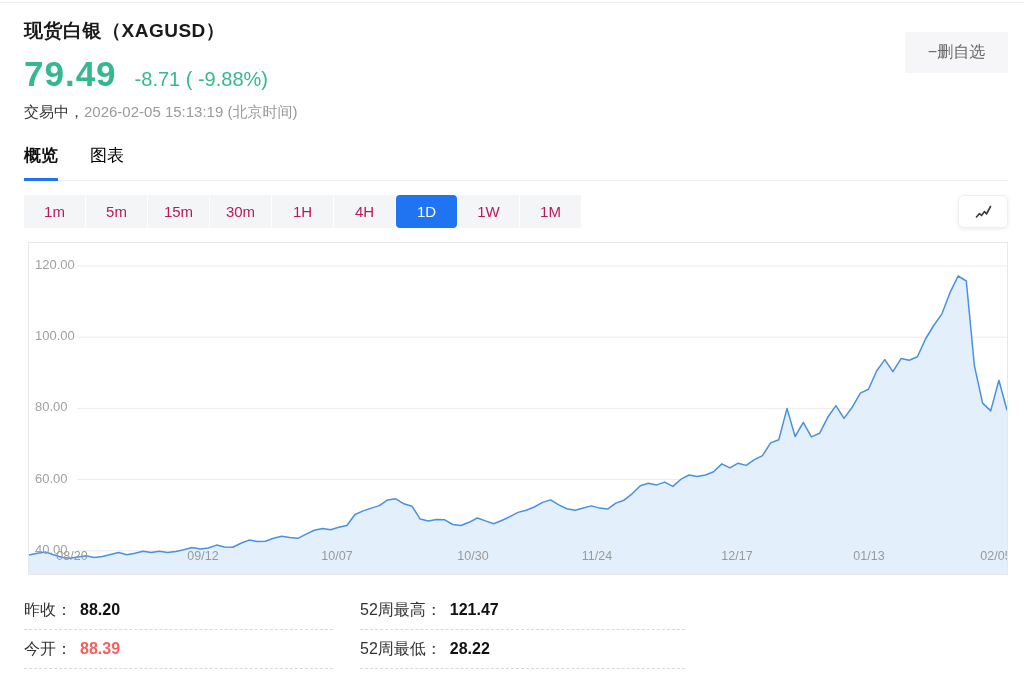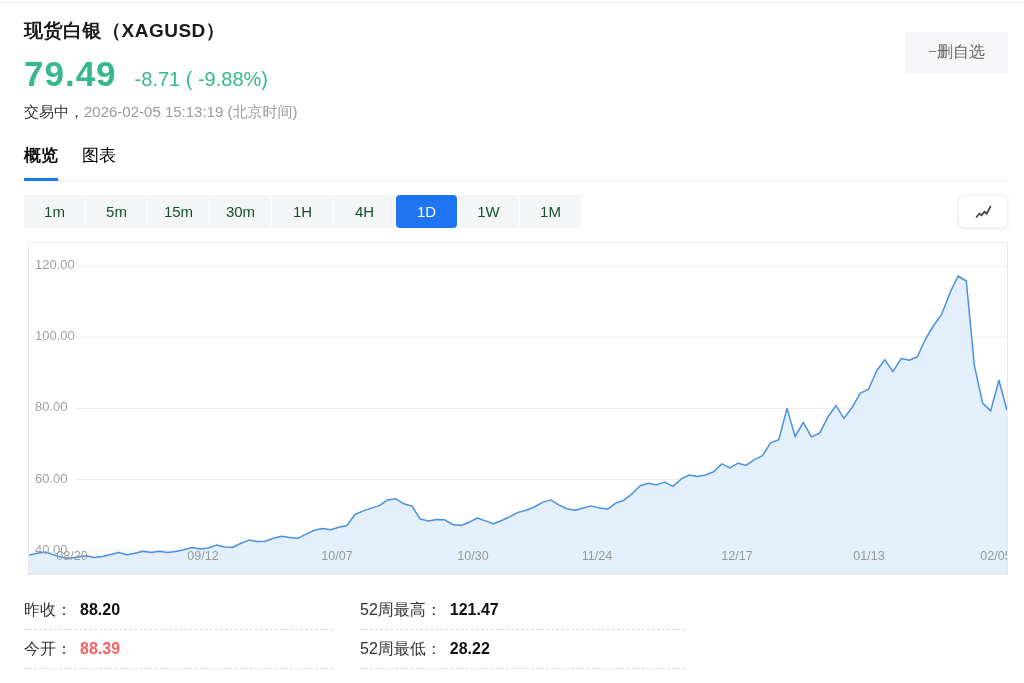--- a/index.html
+++ b/index.html
@@ -10,35 +10,35 @@
   
   .header { position:relative; padding:18px 16px 0 24px; }
   .title { font-size:19px; font-weight:700; color:#1a1a1a; letter-spacing:.5px; }
   .price-row { display:flex; align-items:baseline; margin-top:10px; }
   .price { font-size:35px; font-weight:700; color:#35b88f; letter-spacing:1px; }
   .change { font-size:20px; color:#35b88f; margin-left:18px; }
   .status-row { margin-top:9px; font-size:15px; color:#333; }
   .status-time { color:#9a9a9a; }
   .remove-btn { position:absolute; right:16px; top:32px; width:103px; height:41px;
     background:#f6f6f8; border:none; border-radius:2px; font-size:16px; color:#666;
-    font-family:Liberation Serif, serif; cursor:pointer; }
+    font-family:Liberation Sans, sans-serif; cursor:pointer; }
 
   
   .tabs { position:relative; margin:22px 16px 0 24px; border-bottom:1px solid #ededed;
-    display:flex; gap:24px; width:984px; }
+    display:flex; gap:32px; width:984px; }
   .tab { position:relative; font-size:17px; color:#000000; padding-bottom:13px; cursor:pointer; }
   .tab.active { color:#111; font-weight:700; }
   .tab.active::after { content:""; position:absolute; left:0; right:0; bottom:-1px;
     height:3px; background:#1f74f2; }
 
   
   .period-row { position:relative; margin:14px 16px 0 24px; height:33px; }
   .periods { display:flex; gap:1px; }
   .period { width:61px; height:33px; background:#f4f5f7; border:none; font-size:15px;
-    color:#14532d; font-family:inherit; cursor:pointer; }
+    color:#be185d; font-family:inherit; cursor:pointer; }
   .period.active { background:#1f74f2; color:#fff; border-radius:4px; }
   .chart-style-btn { position:absolute; right:0; top:0; width:50px; height:33px;
     background:#fff; border:1px solid #f0f0f0; border-radius:6px;
     box-shadow:0 1px 4px rgba(0,0,0,.08); cursor:pointer; display:flex;
     align-items:center; justify-content:center; }
 
   
   .chart-panel { position:relative; margin:14px 16px 0 28px; width:980px; height:333px;
     border:1px solid #e8e8e8; overflow:hidden; background:#fff; }
   .chart-panel svg { position:absolute; left:0; top:0; }

